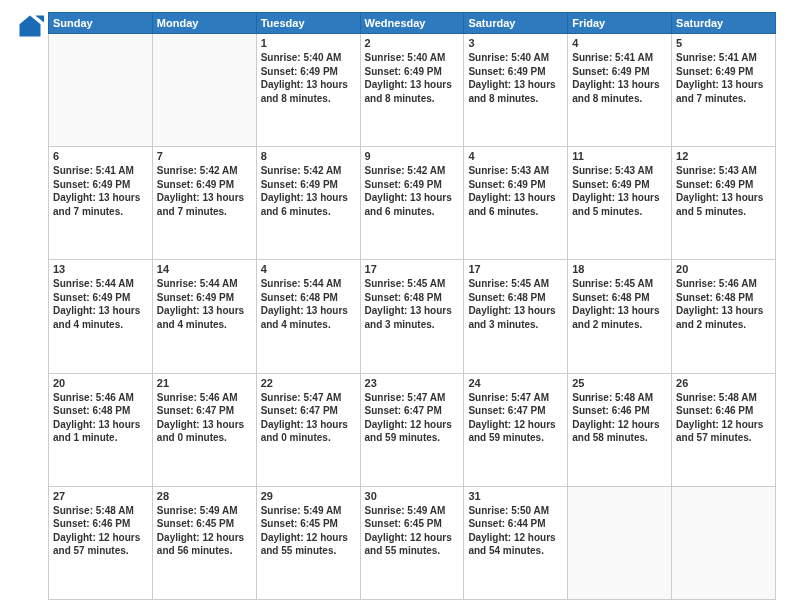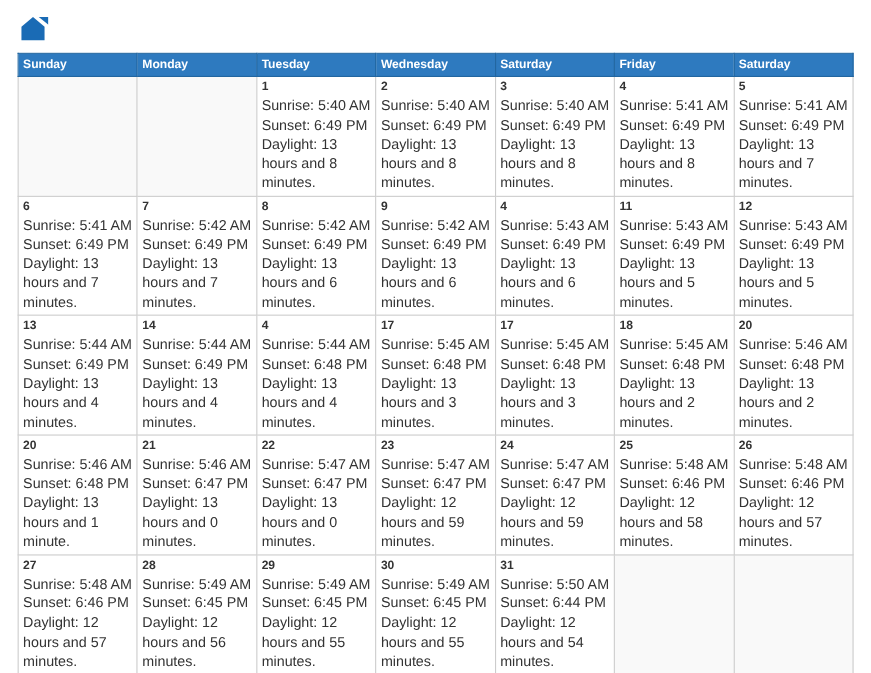--- a/index.html
+++ b/index.html
@@ -8,21 +8,21 @@
       height: 612px;
       font-family: Arial, sans-serif;
       background: #fff;
       overflow: hidden;
     }
     .page {
       width: 792px;
       height: 612px;
       padding: 12px 16px;
       display: flex;
-      flex-direction: column;
+      flex-direction: row;
     }
     .header {
       display: flex;
       justify-content: space-between;
       align-items: flex-start;
       margin-bottom: 8px;
     }
     .logo {
       display: flex;
       align-items: center;
@@ -83,23 +83,24 @@
       height: 88px;
     }
     .day-num {
       font-size: 11px;
       font-weight: bold;
       color: #333;
       display: block;
       margin-bottom: 2px;
     }
     .day-detail {
-      font-size: 13px;
+      font-size: 10px;
       color: #333;
       line-height: 1.35;
+      font-weight: bold;
     }
     .empty-cell {
       background: #f9f9f9;
     }
   </style>
 </head>
 <body>
 
 <div class="page">
   <div class="header">

